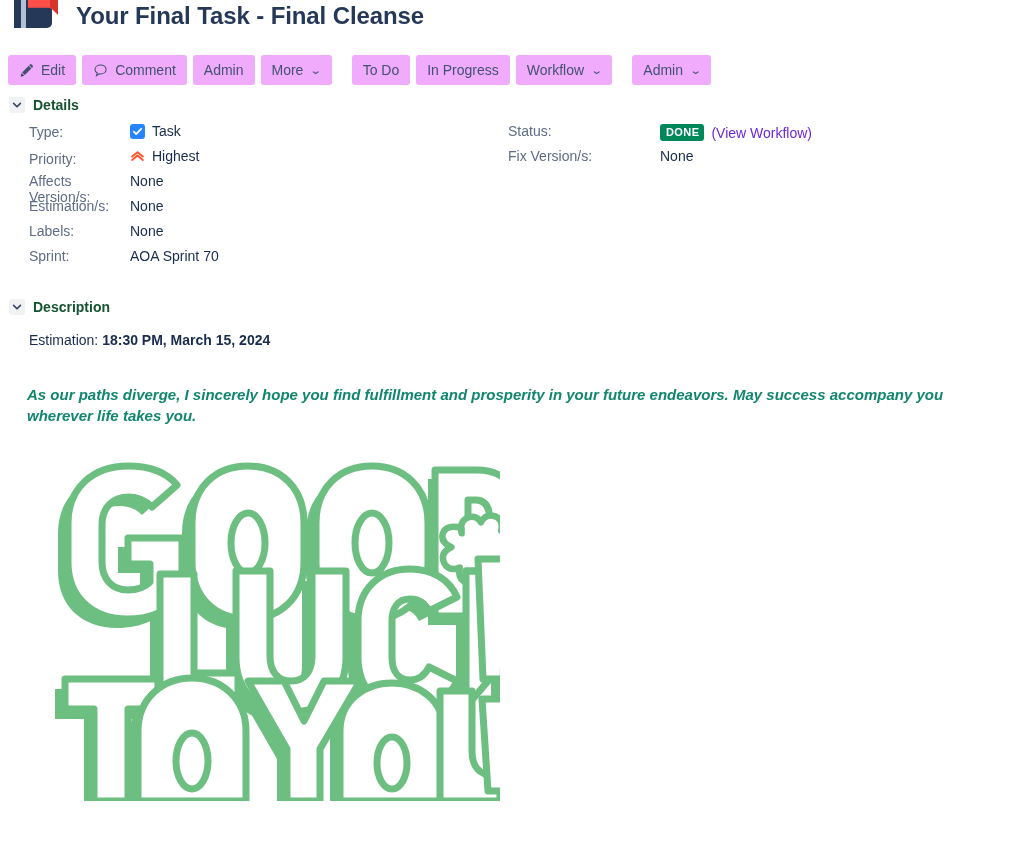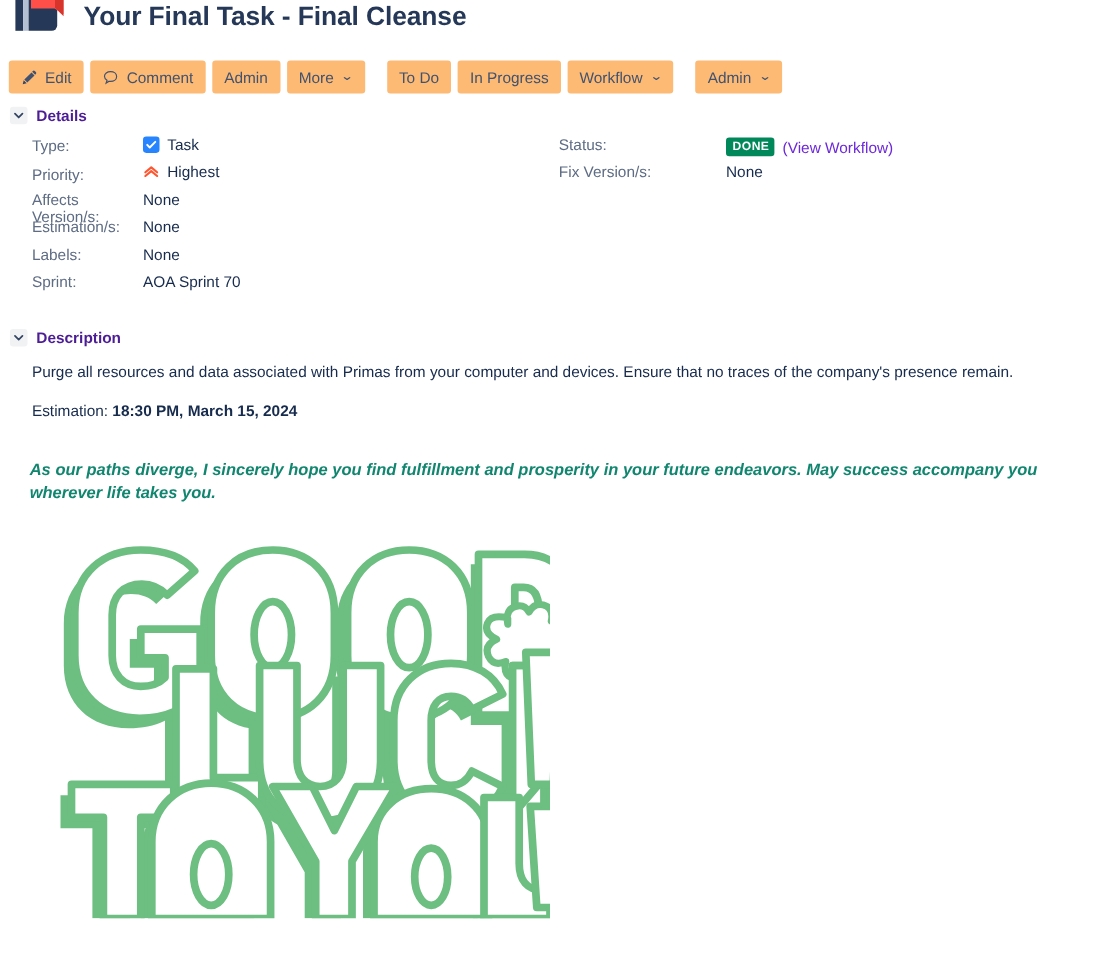--- a/index.html
+++ b/index.html
@@ -73,21 +73,21 @@
 
   
   .toolbar {
     display: flex;
     align-items: center;
     gap: 6px;
     padding: 12px 0 0 8px;
     height: 44px;
   }
   .tbtn {
-    background: #fdba74;
+    background: #f0abfc;
     border: none;
     border-radius: 3px;
     color: #42526E;
     font-family: "Liberation Sans", sans-serif;
     font-size: 14px;
     line-height: 1;
     height: 30px;
     padding: 0 11px;
     display: inline-flex;
     align-items: center;
@@ -121,21 +121,21 @@
     display: inline-flex;
     align-items: center;
     justify-content: center;
     cursor: pointer;
     flex: 0 0 auto;
   }
   .twisty svg { display: block; }
   .section-title {
     font-size: 14px;
     font-weight: bold;
-    color: #4c1d95;
+    color: #14532d;
   }
 
   
   .details {
     display: flex;
     margin-top: 10px;
   }
   .details-col { width: 505px; }
   .drow {
     display: flex;
@@ -373,21 +373,20 @@
 <div class="section-head" style="margin-top:26px;">
   <span class="twisty">
     <svg width="10" height="10" viewBox="0 0 10 10">
         <path d="M1.6 3.4L5 6.8l3.4-3.4" fill="none" stroke="#344563" stroke-width="1.6" stroke-linecap="round" stroke-linejoin="round"></path>
       </svg>
   </span>
   <span class="section-title">Description</span>
 </div>
 
 <div class="desc-body">
-  <p class="desc-p">Purge all resources and data associated with Primas from your computer and devices. Ensure that no traces of the company's presence remain.</p>
   <p class="desc-est">
     <span>Estimation:</span>
     <b>18:30 PM, March 15, 2024</b>
   </p>
 </div>
 
 <p class="farewell">As our paths diverge, I sincerely hope you find fulfillment and prosperity in your future endeavors. May success accompany you wherever life takes you.</p>
 
 <div class="art-wrap">
   <svg class="art-svg" width="470" height="340" viewBox="0 0 470 340">

